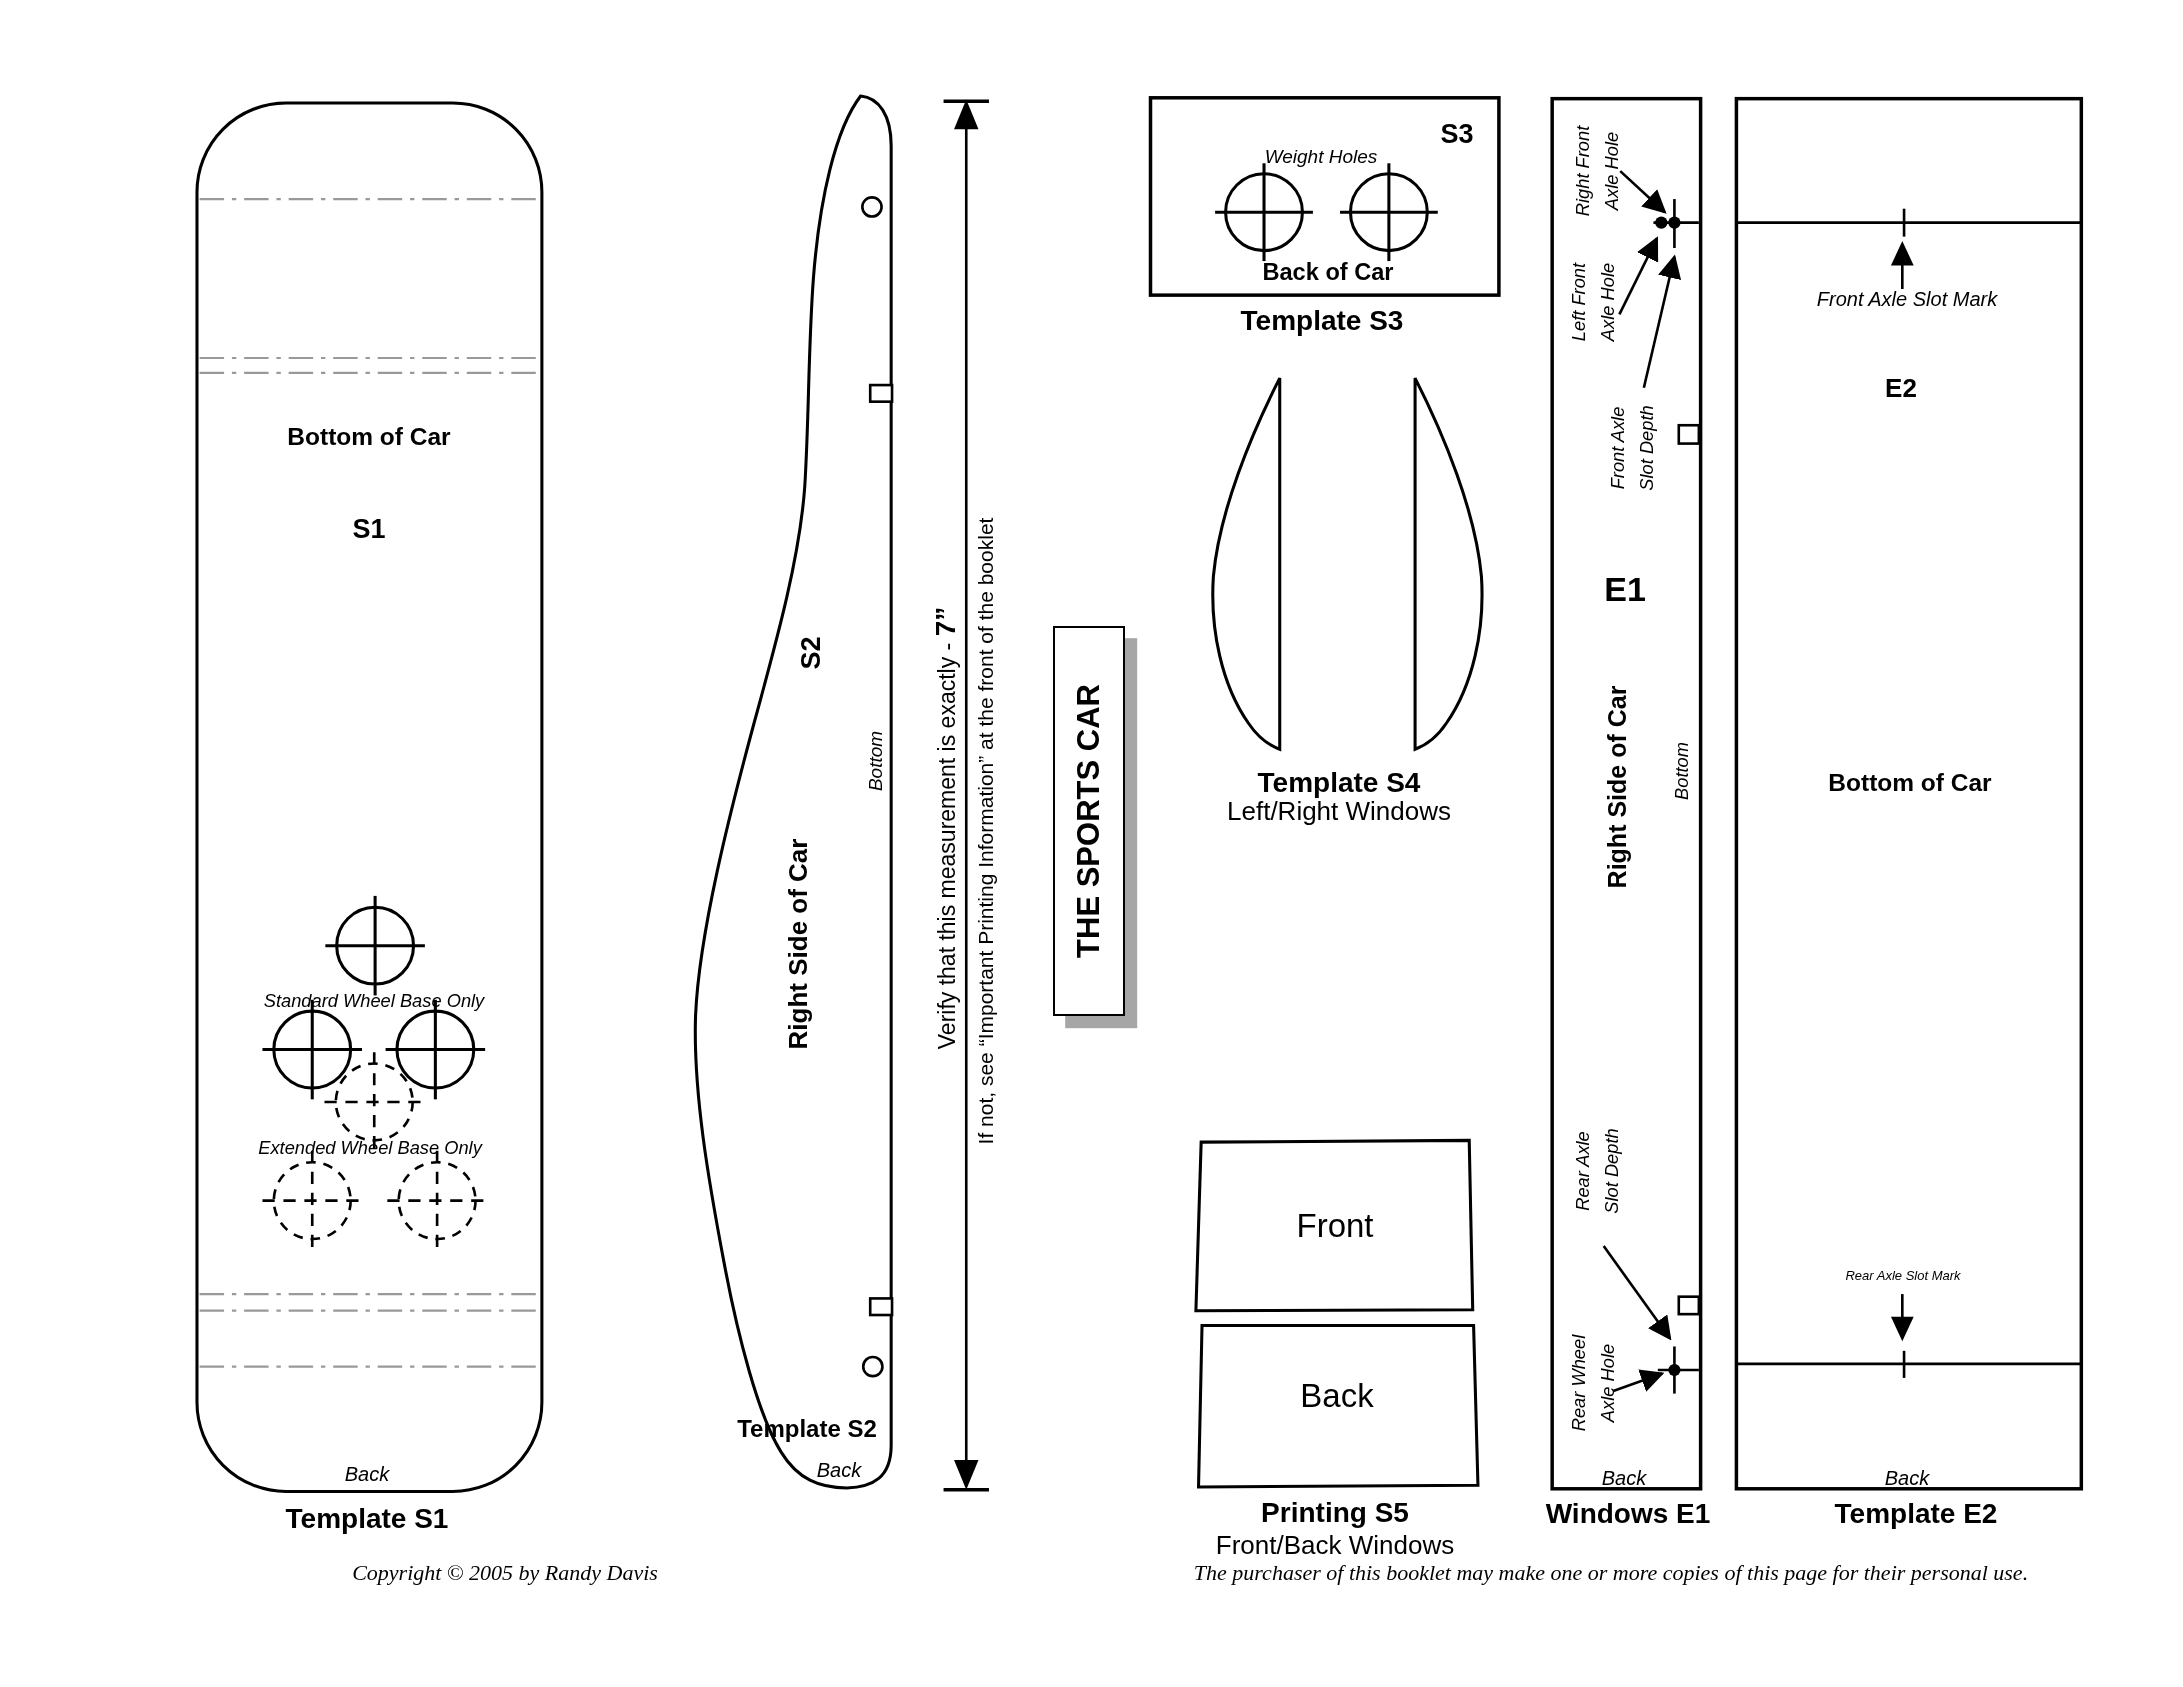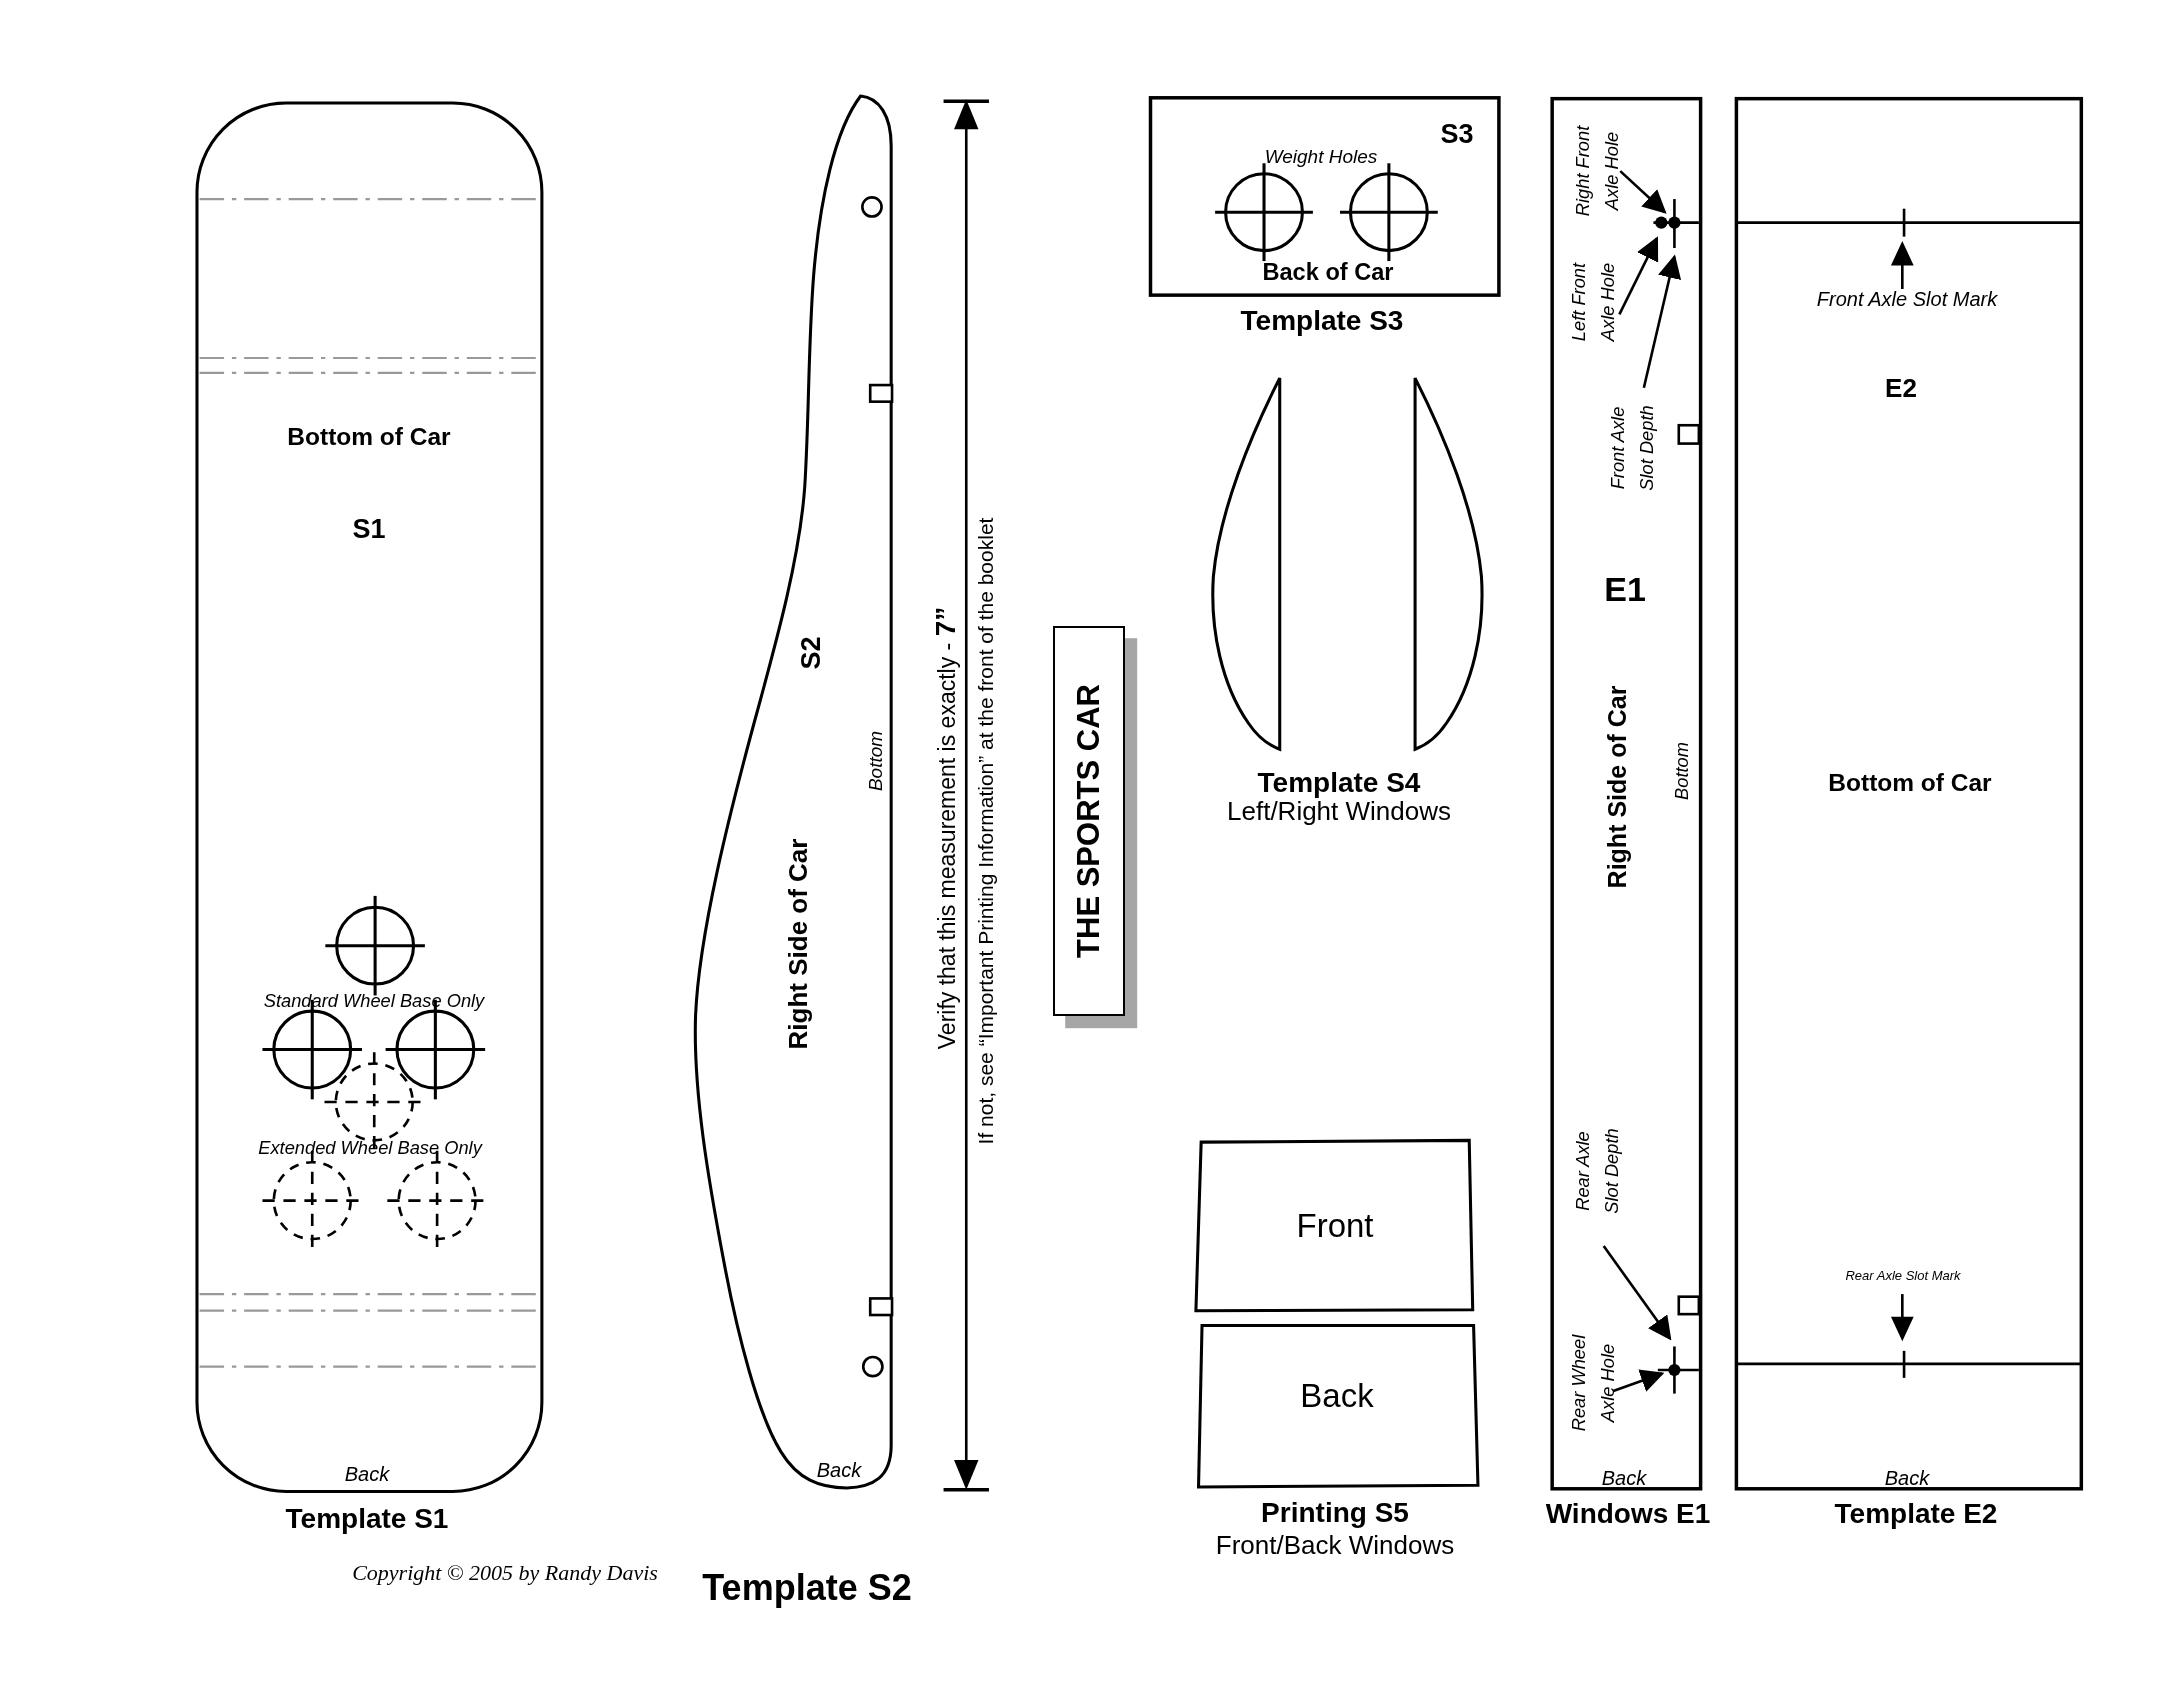--- a/index.html
+++ b/index.html
@@ -159,21 +159,21 @@
   <div class="lbl b" style="left:369px;top:529px;font-size:27px">S1</div>
   <div class="lbl i" style="left:374px;top:1001px;font-size:18.3px">Standard Wheel Base Only</div>
   <div class="lbl i" style="left:370px;top:1148px;font-size:18.3px">Extended Wheel Base Only</div>
   <div class="lbl i" style="left:367px;top:1474px;font-size:20px">Back</div>
   <div class="lbl b" style="left:367px;top:1519px;font-size:28px">Template S1</div>
 
   <div class="lbl rot b" style="left:811px;top:653px;font-size:27px">S2</div>
   <div class="lbl rot i" style="left:876px;top:761px;font-size:19px">Bottom</div>
   <div class="lbl rot b" style="left:798px;top:944px;font-size:26px">Right Side of Car</div>
   <div class="lbl i" style="left:839px;top:1470px;font-size:20px">Back</div>
-  <div class="lbl b" style="left:807px;top:1588px;font-size:36px">Template S2</div>
+  <div class="lbl b" style="left:807px;top:1429px;font-size:24px">Template S2</div>
 
   <div class="lbl rot" style="left:946px;top:828px;font-size:23px">
     <span>Verify that this measurement is exactly - </span><span class="b" style="font-size:28px">7”</span>
   </div>
   <div class="lbl rot" style="left:986px;top:831px;font-size:21px">If not, see “Important Printing Information” at the front of the booklet</div>
 
   <div class="title-box" style="left:1053px;top:626px;width:68px;height:386px">
     <div class="inner" style="font-size:31px">THE SPORTS CAR</div>
   </div>
 
@@ -217,15 +217,16 @@
   <div class="lbl b" style="left:1628px;top:1514px;font-size:28px">Windows E1</div>
 
   <div class="lbl i" style="left:1907px;top:299px;font-size:20px">Front Axle Slot Mark</div>
   <div class="lbl b" style="left:1901px;top:388px;font-size:26px">E2</div>
   <div class="lbl b" style="left:1910px;top:783px;font-size:24.5px">Bottom of Car</div>
   <div class="lbl i" style="left:1903px;top:1275px;font-size:13px">Rear Axle Slot Mark</div>
   <div class="lbl i" style="left:1907px;top:1478px;font-size:20px">Back</div>
   <div class="lbl b" style="left:1916px;top:1514px;font-size:28px">Template E2</div>
 
   <div class="lbl serif" style="left:505px;top:1573px;font-size:22px">Copyright © 2005 by Randy Davis</div>
+  <div class="lbl serif" style="left:1611px;top:1573px;font-size:22px">The purchaser of this booklet may make one or more copies of this page for their personal use.</div>
 
 </div>
 
 
 </body></html>

